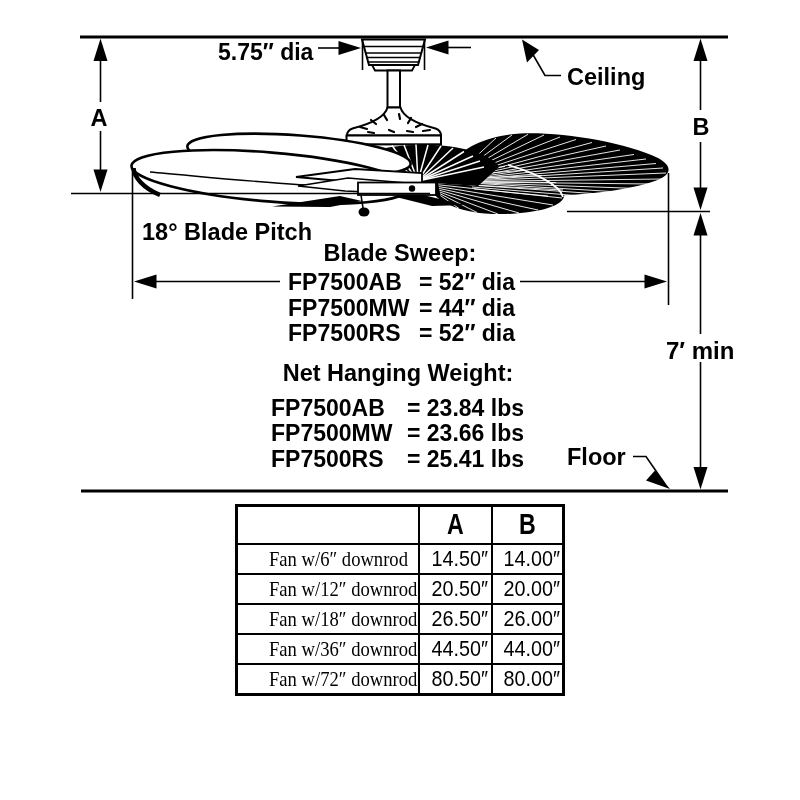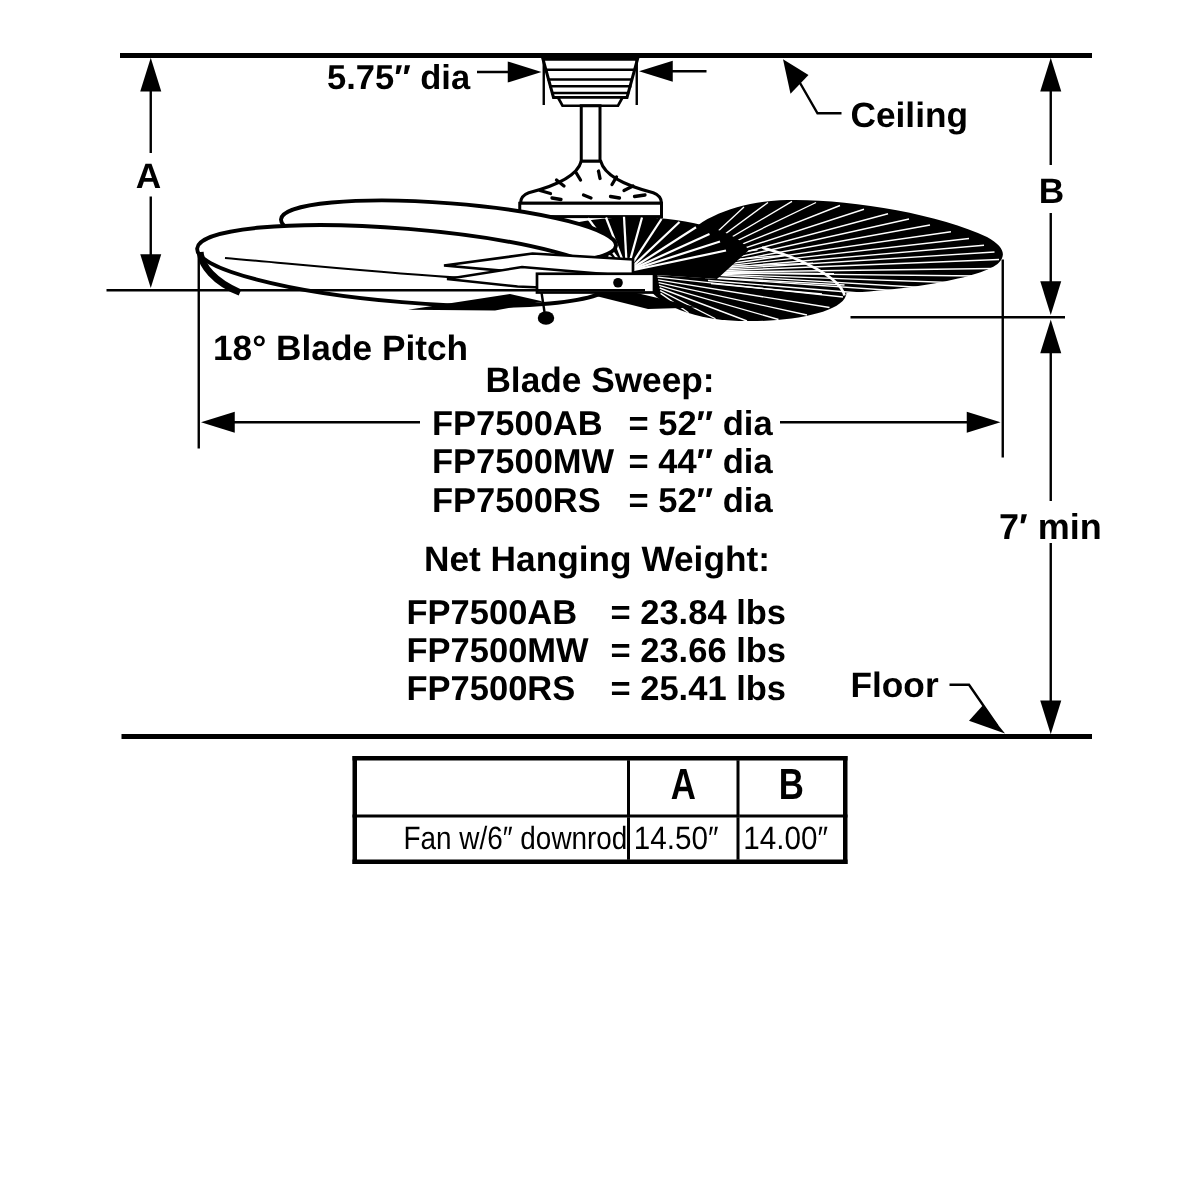--- a/index.html
+++ b/index.html
@@ -1,22 +1,22 @@
 <!DOCTYPE html>
 <html><head>
 <meta charset="utf-8">
 <style>
   html,body{margin:0;padding:0;}
   body{width:800px;height:800px;background:#ffffff;font-family:"Liberation Sans",sans-serif;position:relative;overflow:hidden;}
   svg{position:absolute;left:0;top:0;}
   .tbl{position:absolute;left:235px;top:504px;border-collapse:collapse;border:3px solid #000;table-layout:fixed;width:327px;}
   .tbl td{border:2px solid #000;font-family:"Liberation Sans",sans-serif;font-size:21.5px;color:#000;padding:0;overflow:visible;}
-  .tbl .lbl{padding-left:31px;height:28px;}
+  .tbl .lbl{padding-left:31px;height:28px;font-family:Liberation Serif, serif;}
   .tbl .lbl span{display:inline-block;transform:scaleX(0.865);transform-origin:0 50%;white-space:nowrap;}
-  .tbl .va,.tbl .vb{text-align:left;}
+  .tbl .va,.tbl .vb{text-align:right;}
   .tbl .va span,.tbl .vb span{display:inline-block;transform:scaleX(0.92);transform-origin:50% 50%;white-space:nowrap;}
   .tbl .hdr td{height:36px;text-align:center;}
   .tbl .hdr span{display:inline-block;font-size:29px;font-weight:bold;transform:scaleX(0.8) translateY(-1.5px);transform-origin:50% 50%;}
 </style>
 </head>
 <body>
 <svg width="800" height="800" viewBox="0 0 800 800">
   <g stroke="#000" fill="none">
 
     <line x1="80" y1="37" x2="728" y2="37" stroke-width="3.2"></line>
@@ -226,14 +226,34 @@
       <tr class="hdr">
         <td></td>
         <td><span>A</span></td>
         <td><span>B</span></td>
       </tr>
   <tr>
         <td class="lbl"><span>Fan w/6″ downrod</span></td>
         <td class="va"><span>14.50″</span></td>
         <td class="vb"><span>14.00″</span></td>
       </tr>
+  <tr>
+        <td class="lbl"><span>Fan w/12″ downrod</span></td>
+        <td class="va"><span>20.50″</span></td>
+        <td class="vb"><span>20.00″</span></td>
+      </tr>
+  <tr>
+        <td class="lbl"><span>Fan w/18″ downrod</span></td>
+        <td class="va"><span>26.50″</span></td>
+        <td class="vb"><span>26.00″</span></td>
+      </tr>
+  <tr>
+        <td class="lbl"><span>Fan w/36″ downrod</span></td>
+        <td class="va"><span>44.50″</span></td>
+        <td class="vb"><span>44.00″</span></td>
+      </tr>
+  <tr>
+        <td class="lbl"><span>Fan w/72″ downrod</span></td>
+        <td class="va"><span>80.50″</span></td>
+        <td class="vb"><span>80.00″</span></td>
+      </tr>
 </tbody>
   </table>
 
 </body></html>

